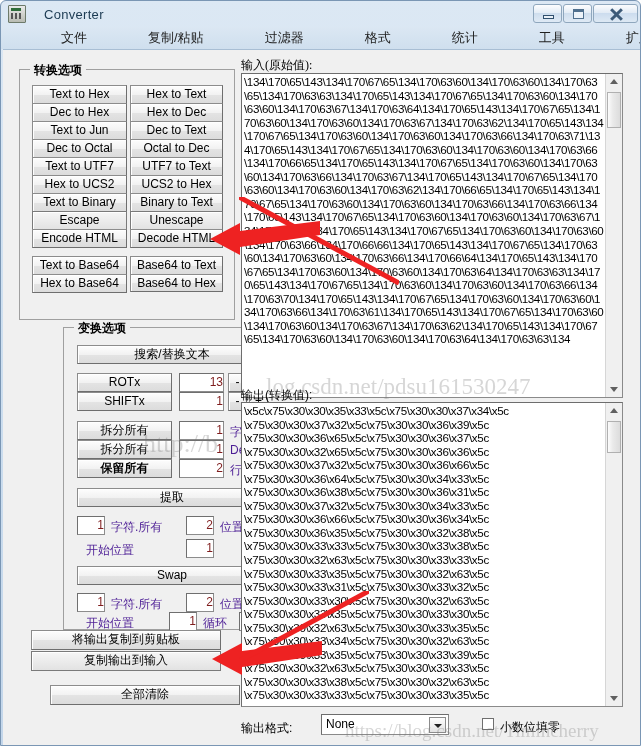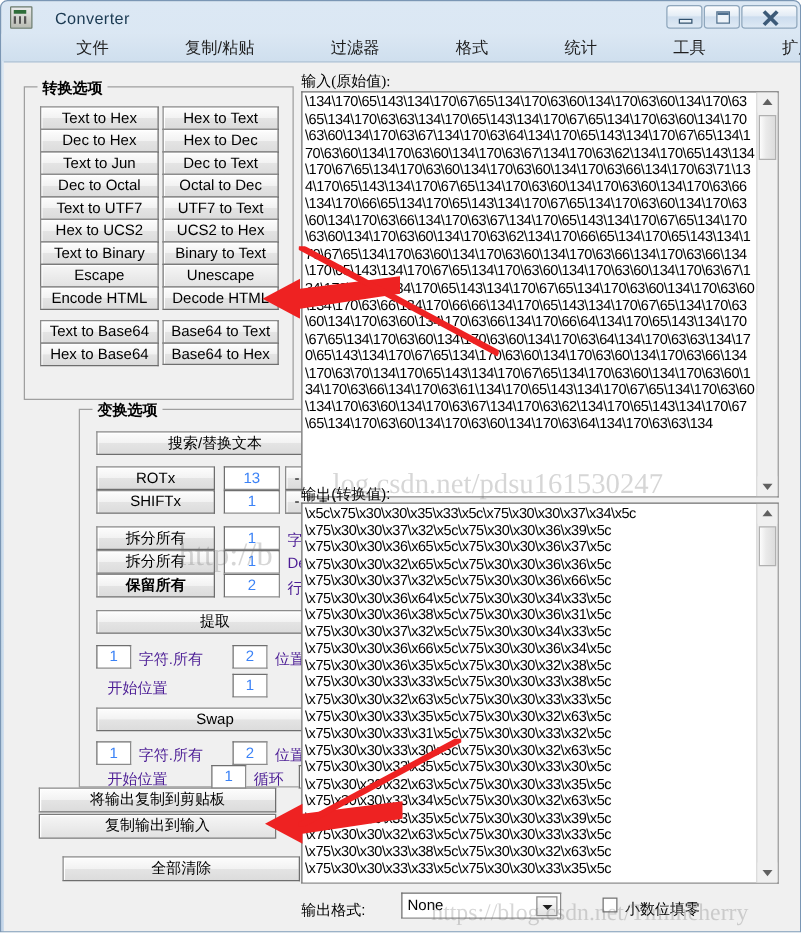--- a/index.html
+++ b/index.html
@@ -184,22 +184,22 @@
     background: linear-gradient(to bottom, #f6f6f6, #e2e2e2);
     border-color: #7a7a7a;
   }
   .field {
     background: #ffffff;
     border: 1px solid #8c8c8c;
     border-top-color: #6f6f6f;
     border-left-color: #6f6f6f;
     font-family: "Liberation Sans", sans-serif;
     font-size: 12px;
-    text-align: center;
-    color: #3b82f6;
+    text-align: right;
+    color: #7f1d1d;
     box-sizing: border-box;
     line-height: 15px;
     cursor: text;
   }
   .lbl {
     font-size: 12px;
     color: #4c1d95;
     white-space: nowrap;
   }
 

